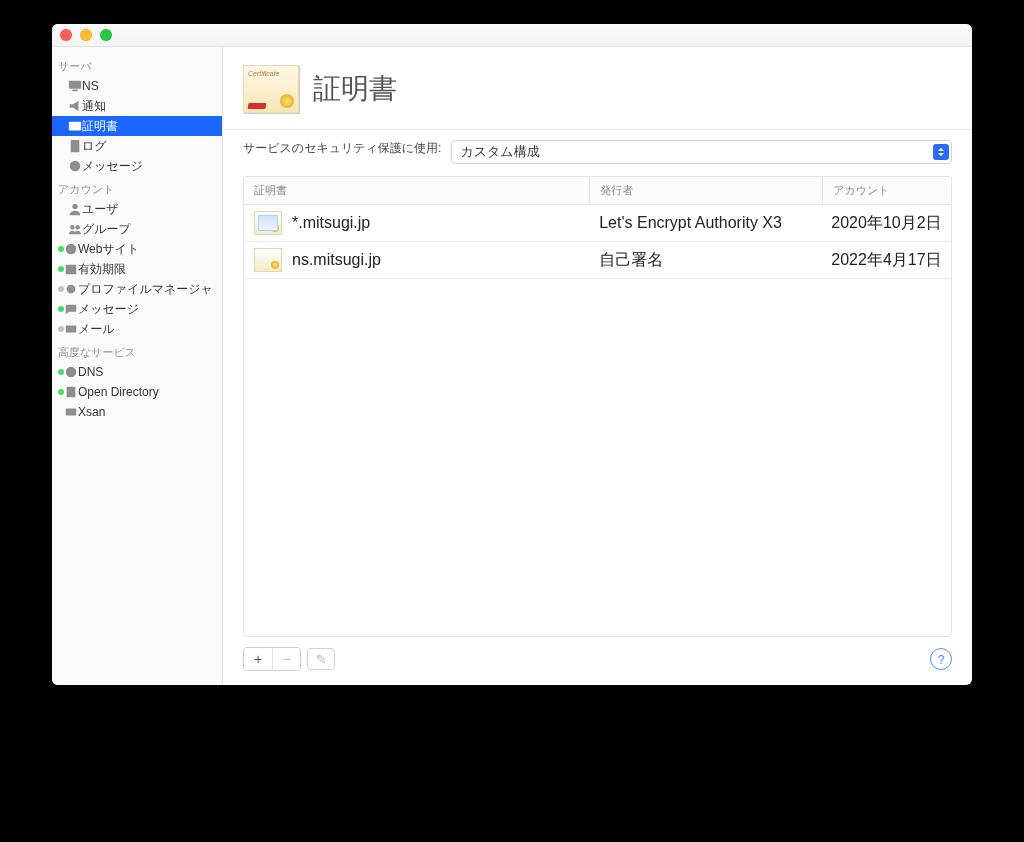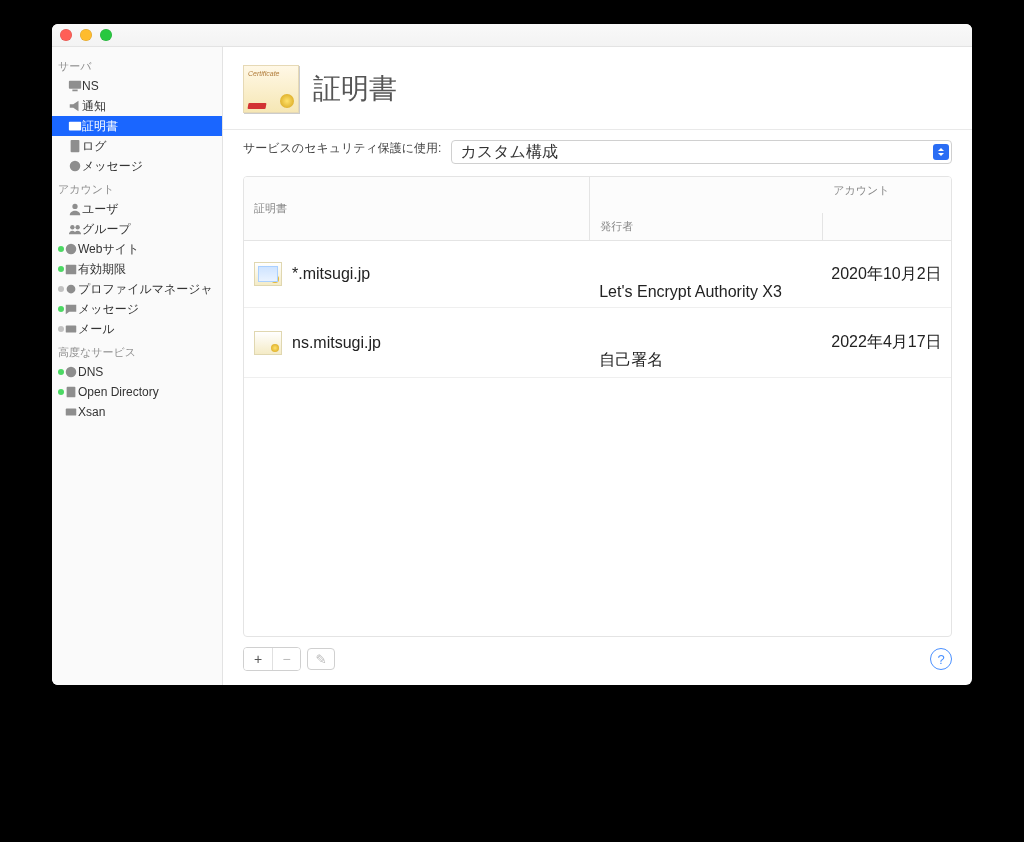--- a/index.html
+++ b/index.html
@@ -144,21 +144,21 @@
     flex: 1;
     height: 22px;
     border: 1px solid #d0d0d0;
     border-radius: 4px;
     display: flex;
     align-items: center;
     padding: 0 2px 0 8px;
     background: #fff;
     position: relative;
   }
-  .select-wrap .value { flex:1; color:#333; font-size:16px;}
+  .select-wrap .value { flex:1; color:#333; font-size:13px;}
   .select-caret {
     width:16px; height:16px;
     border-radius:3px;
     background:#2a6df4;
     display:flex; flex-direction:column;
     align-items:center; justify-content:center;
   }
   .select-caret::before,
   .select-caret::after{
     content:"";
@@ -181,21 +181,21 @@
     display:flex;
     background:#fcfcfc;
     border-bottom:1px solid #e4e4e4;
     font-size:11px;
     color:#888;
   }
   .thead > div, .trow > div{
     padding:6px 10px;
   }
   .col-name  { flex: 0 0 46%; display:flex; align-items:center; gap:10px;}
-  .col-issuer{ flex: 0 0 30%; margin-top: 36px; }
+  .col-issuer{ flex: 0 0 30%; }
   .col-expire{ flex: 0 0 24%; }
   .thead .col-name, .thead .col-issuer{
     border-right:1px solid #e4e4e4;
   }
   .tbody{ flex:1; overflow:auto;}
   .trow{
     display:flex;
     border-bottom:1px solid #efefef;
     font-size:16px;
     color:#222;

